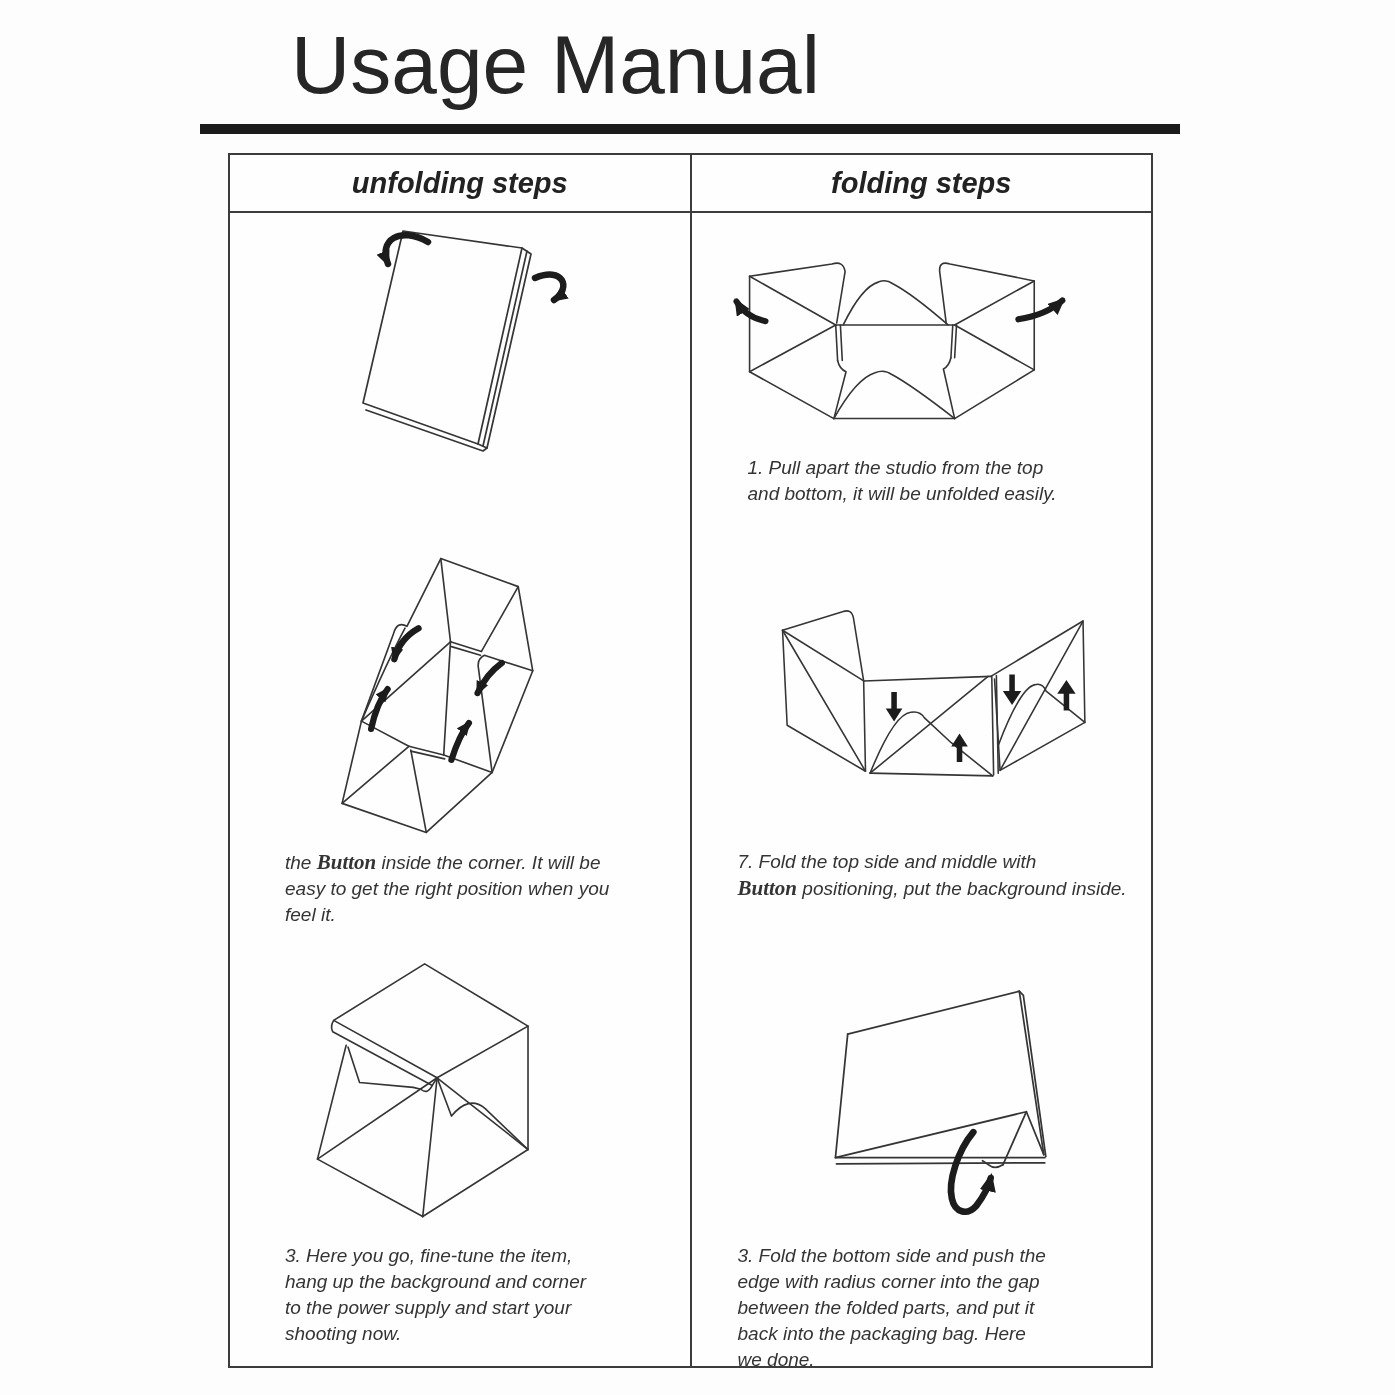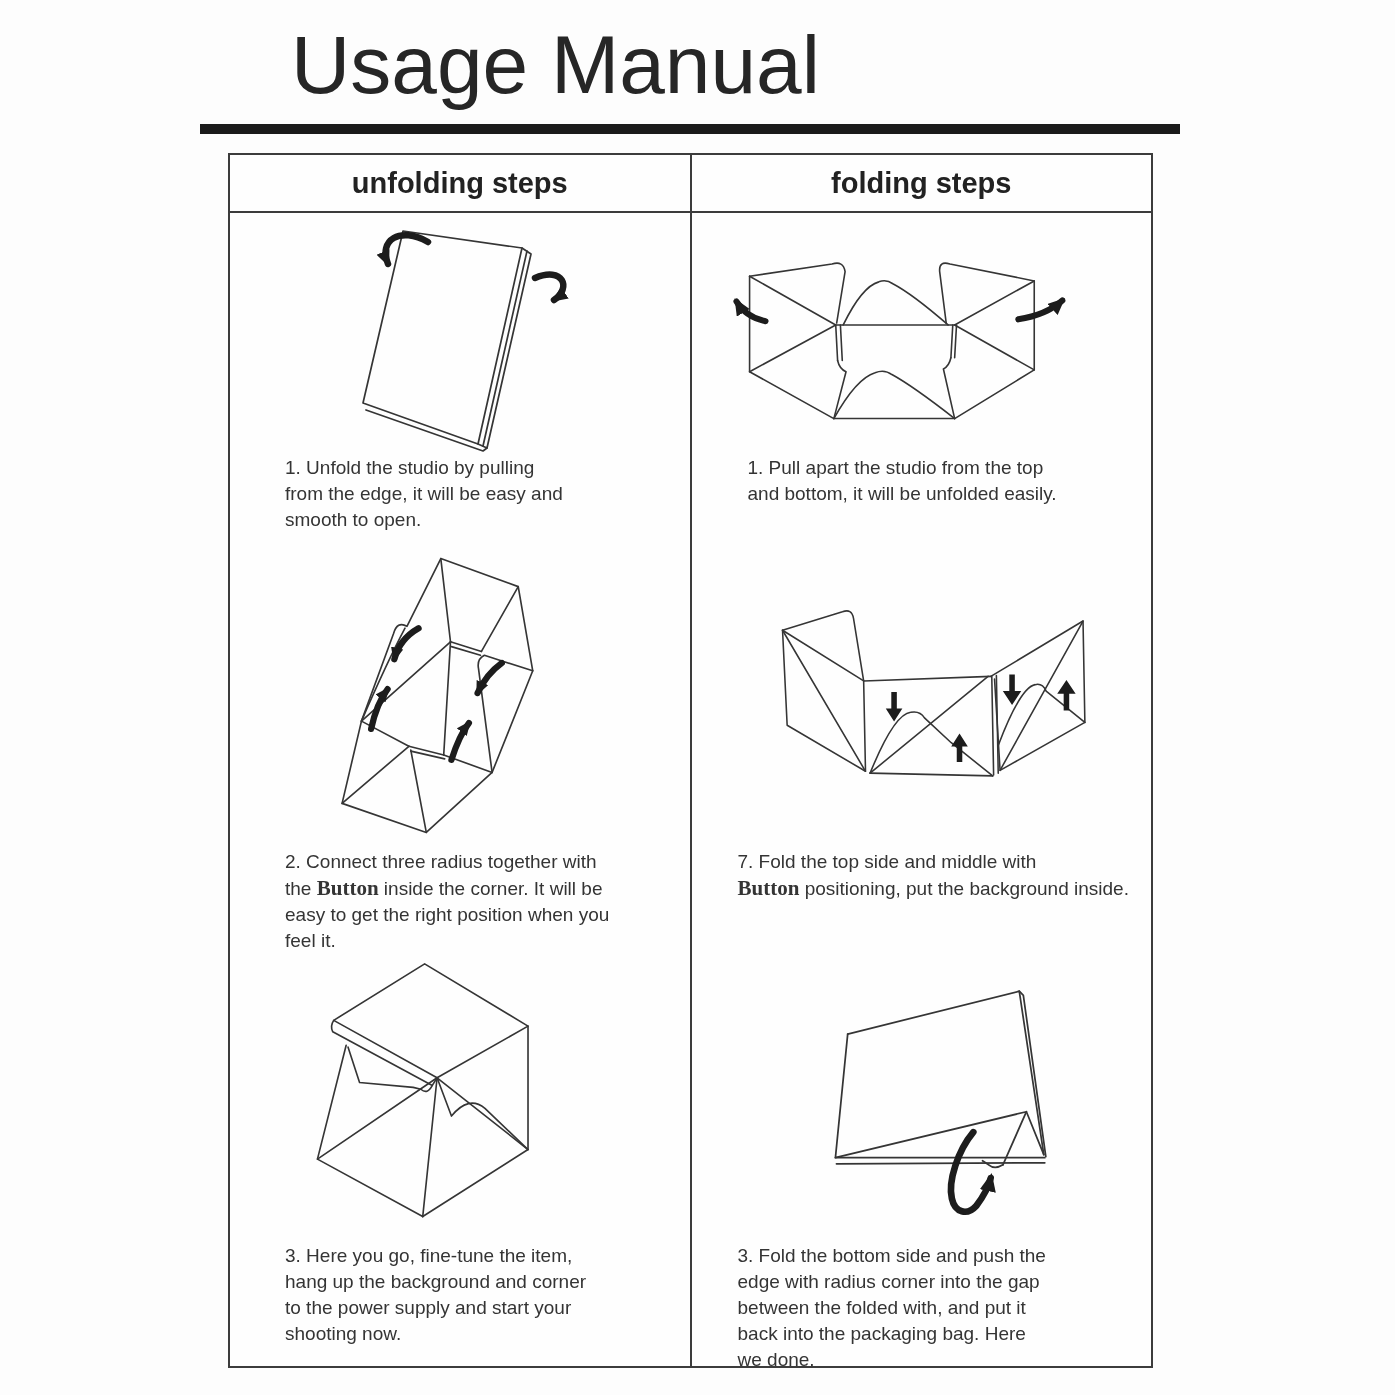--- a/index.html
+++ b/index.html
@@ -14,21 +14,21 @@
     position:absolute;top:24px;left:0;width:1111px;
     text-align:center;font-size:82px;font-weight:400;
     color:#262626;letter-spacing:0px;line-height:1;
   }
   .title-rule{
     position:absolute;left:200px;top:124px;width:980px;height:10px;
     background:#1b1b1b;
   }
   .manual-table{
     position:absolute;left:228px;top:153px;width:925px;height:1215px;
-    border:2px solid #3c3c3c;box-sizing:border-box;background:#fefefe;
+    border:2px solid #3c3c3c;box-sizing:border-box;background:#fefefe;font-style:italic;
   }
   .thead{display:flex;height:58px;border-bottom:2px solid #3c3c3c;box-sizing:border-box;}
   .th{
     flex:1;display:flex;align-items:center;justify-content:center;
     font-size:29px;font-weight:700;color:#222;letter-spacing:0px;
   }
   .th.first{border-right:2px solid #3c3c3c;box-sizing:border-box;}
   .tbody{display:flex;height:1153px;}
   .col{flex:1;position:relative;}
   .col.first{border-right:2px solid #3c3c3c;box-sizing:border-box;}
@@ -68,25 +68,20 @@
           </marker>
         </defs>
         <path class="wire" d="M73,5 L192,22 L148,218 L33,177 Z"></path>
         <path class="wire" d="M192,22 L201,28 L157,222 L148,218"></path>
         <path class="wire" d="M197,25 L153,220"></path>
         <path class="wire" d="M36,184 L153,225 L157,222"></path>
         <path class="arrow" d="M98,16 C70,0 48,14 58,38" marker-end="url(#ah1)"></path>
         <path class="arrow" d="M205,52 C233,40 242,62 224,74" marker-end="url(#ah1)"></path>
       </svg>
 
-      <div class="caption" style="left:55px;top:242px">
-          <div><span>1. Unfold the studio by pulling</span></div>
-          <div><span>from the edge, it will be easy and</span></div>
-          <div><span>smooth to open.</span></div>
-        </div>
 
       <svg class="fig" style="left:95px;top:332px" width="280" height="300" viewBox="0 0 280 310">
         <defs>
           <marker id="ah2" markerUnits="userSpaceOnUse" markerWidth="20" markerHeight="20" refX="12" refY="6.5" orient="auto">
             <path d="M0,0 L15,6.5 L0,13 Z" fill="#1c1c1c"></path>
           </marker>
         </defs>
         <path class="wire" d="M115,14 L195,43 L210,130 L168,235 L100,297 L13,267 L33,182 L66,92 Q70,78 80,84 L115,14"></path>
         <path class="wire" d="M115,14 L125,100"></path>
         <path class="wire" d="M195,43 L157,110"></path>
@@ -100,21 +95,20 @@
         <path class="wire" d="M118,217 L168,235"></path>
         <path class="wire" d="M13,267 L82,208"></path>
         <path class="wire" d="M100,297 L84,212"></path>
         <path class="arrow" d="M92,86 C78,94 70,106 67,118" marker-end="url(#ah2)"></path>
         <path class="arrow" d="M43,190 C47,172 53,158 60,149" marker-end="url(#ah2)"></path>
         <path class="arrow" d="M178,122 C167,130 158,142 153,153" marker-end="url(#ah2)"></path>
         <path class="arrow" d="M126,222 C131,206 137,193 144,184" marker-end="url(#ah2)"></path>
       </svg>
 
       <div class="caption" style="left:55px;top:636px">
-          <div><span>2. Connect three radius together with</span></div>
           <div><span>the </span><span class="btn-word">Button</span><span> inside the corner. It will be</span></div>
           <div><span>easy  to get the right position when you</span></div>
           <div><span>feel it.</span></div>
         </div>
 
       <svg class="fig" style="left:70px;top:748px" width="278" height="268" viewBox="0 0 290 280">
         <path class="wire" d="M130,3 L238,68 L143,122 L35,62 Z"></path>
         <path class="wire" d="M35,62 Q31,68 34,74 L138,130 Q133,140 126,134"></path>
         <path class="wire" d="M143,122 L138,130"></path>
         <path class="wire" d="M50,90 L62,127 L118,132 L126,134"></path>
@@ -197,20 +191,20 @@
         <path class="wire" d="M19,179 L223,178"></path>
         <path class="wire" d="M18,173 L205,128 L182,180"></path>
         <path class="wire" d="M182,180 Q174,185 168,180 L162,176"></path>
         <path class="wire" d="M205,128 L222,170"></path>
         <path class="arrow" d="M153,148 C138,166 128,196 132,213 C135,227 147,230 156,220 C162,212 168,202 170,193" marker-end="url(#ah4)"></path>
       </svg>
 
       <div class="caption" style="left:46px;top:1030px">
           <div><span>3. Fold the bottom side and push the</span></div>
           <div><span>edge with radius corner into the gap</span></div>
-          <div><span>between  the folded with, and put it</span></div>
+          <div><span>between  the folded parts, and put it</span></div>
           <div><span>back into the packaging bag. Here</span></div>
           <div><span>we done.</span></div>
         </div>
     </div>
 
   </div>
 </div>
 
 </body></html>

